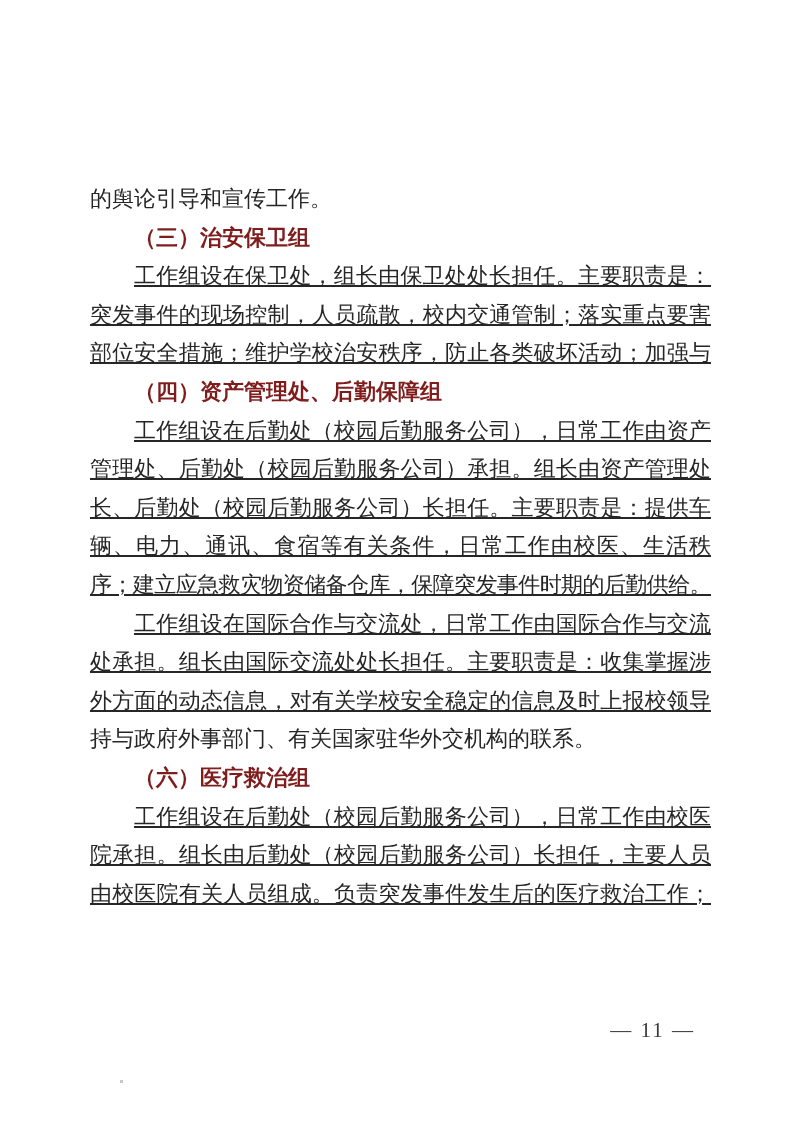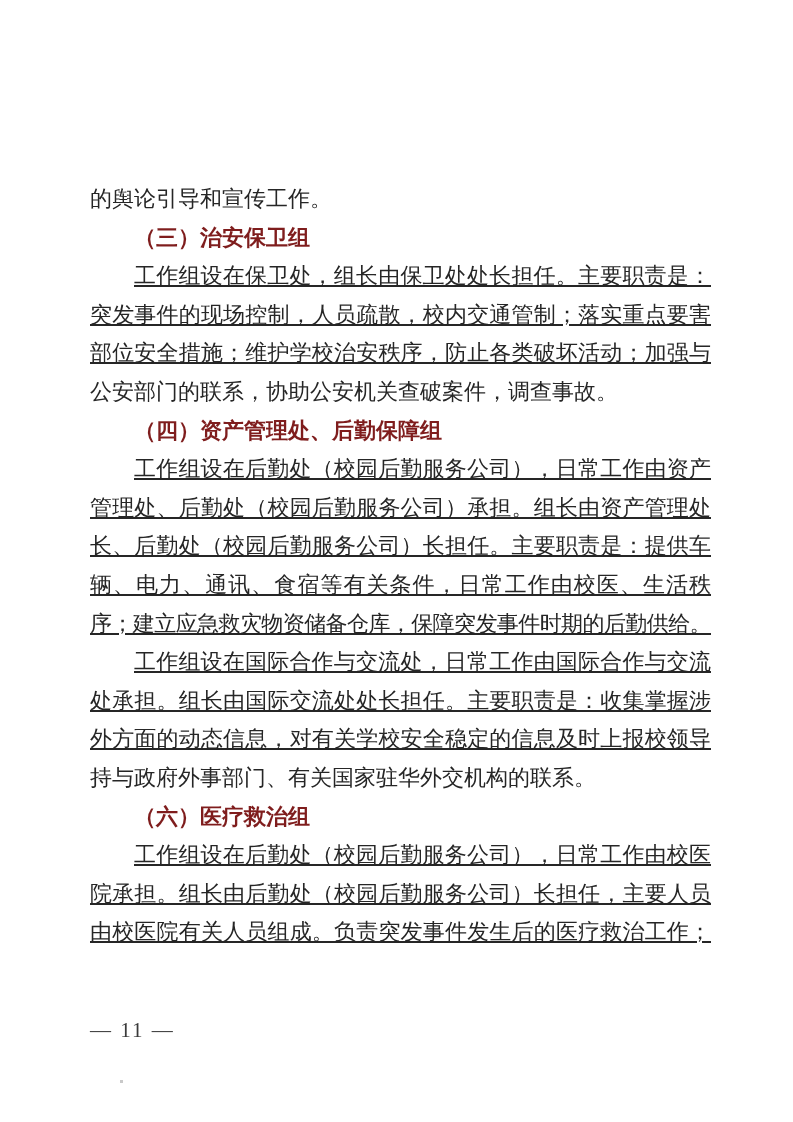--- a/index.html
+++ b/index.html
@@ -49,20 +49,21 @@
     color: #7f1d1d;
   }
   .line.tight {
     letter-spacing: -0.6px;
   }
   .page-number {
     position: absolute;
     left: 90px;
     top: 1018px;
     width: 621px;
+    text-align: right;
     padding-right: 16px;
     box-sizing: border-box;
     font-size: 21px;
     letter-spacing: 2px;
     color: #3a3a3a;
   }
   .scan-speck {
     position: absolute;
     left: 120px;
     top: 1080px;
@@ -74,21 +75,20 @@
 </head>
 <body>
 
 <div class="page">
   <div class="text-block">
       <div class="line">的舆论引导和宣传工作。</div>
       <div class="line heading indent">（三）治安保卫组</div>
       <div class="line indent fill">工作组设在保卫处，组长由保卫处处长担任。主要职责是：</div>
       <div class="line fill">突发事件的现场控制，人员疏散，校内交通管制；落实重点要害</div>
       <div class="line fill">部位安全措施；维护学校治安秩序，防止各类破坏活动；加强与</div>
-      <div class="line">公安部门的联系，协助公安机关查破案件，调查事故。</div>
       <div class="line heading indent">（四）资产管理处、后勤保障组</div>
       <div class="line indent fill">工作组设在后勤处（校园后勤服务公司），日常工作由资产</div>
       <div class="line fill">管理处、后勤处（校园后勤服务公司）承担。组长由资产管理处</div>
       <div class="line fill">长、后勤处（校园后勤服务公司）长担任。主要职责是：提供车</div>
       <div class="line fill">辆、电力、通讯、食宿等有关条件，日常工作由校医、生活秩</div>
       <div class="line fill tight">序；建立应急救灾物资储备仓库，保障突发事件时期的后勤供给。</div>
       <div class="line indent fill">工作组设在国际合作与交流处，日常工作由国际合作与交流</div>
       <div class="line fill">处承担。组长由国际交流处处长担任。主要职责是：收集掌握涉</div>
       <div class="line fill">外方面的动态信息，对有关学校安全稳定的信息及时上报校领导</div>
       <div class="line">持与政府外事部门、有关国家驻华外交机构的联系。</div>

